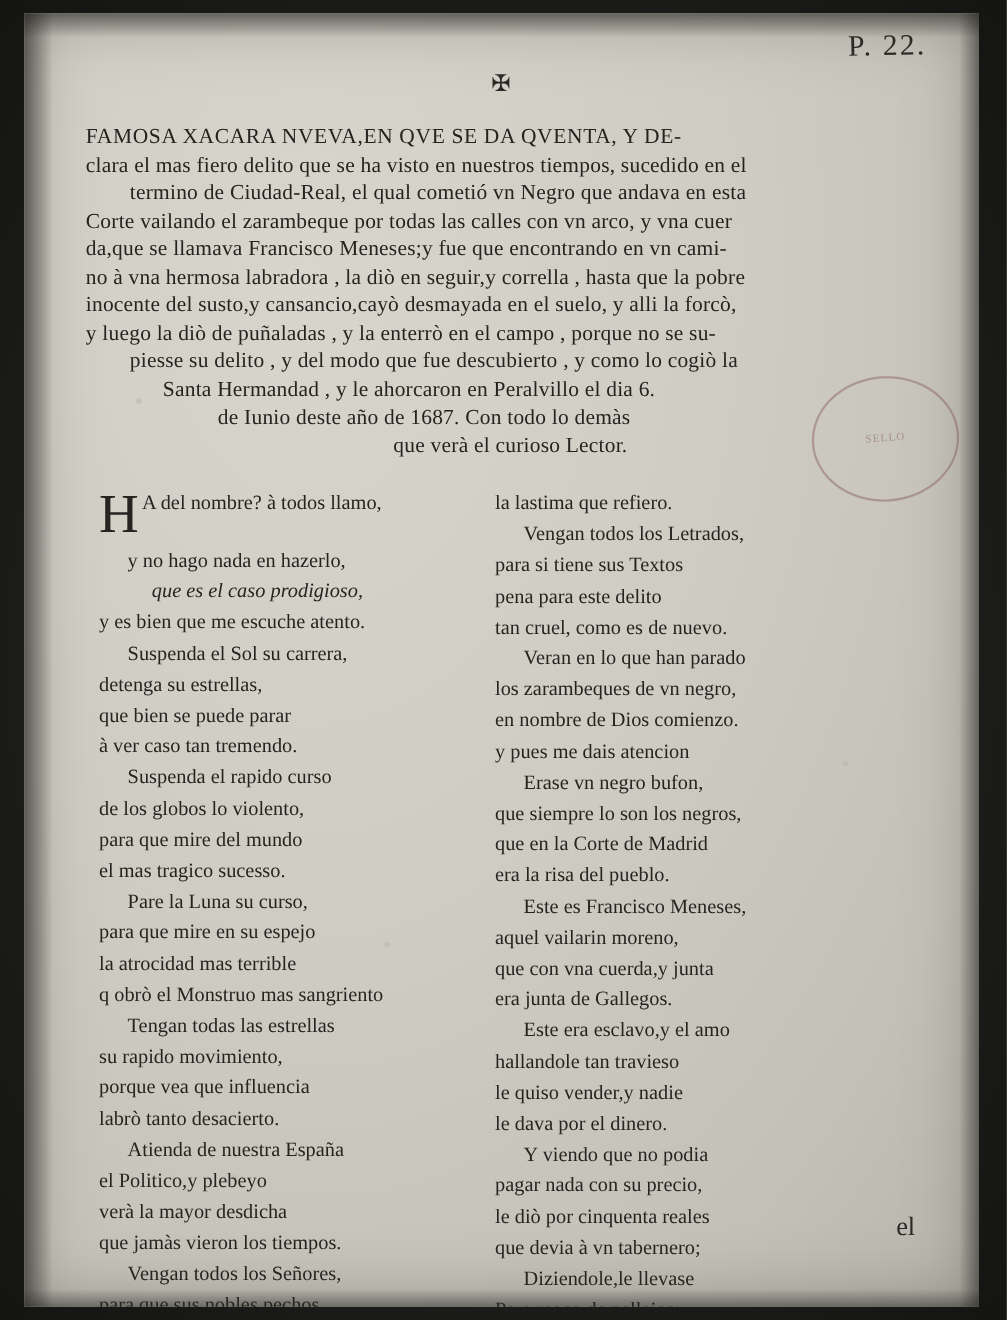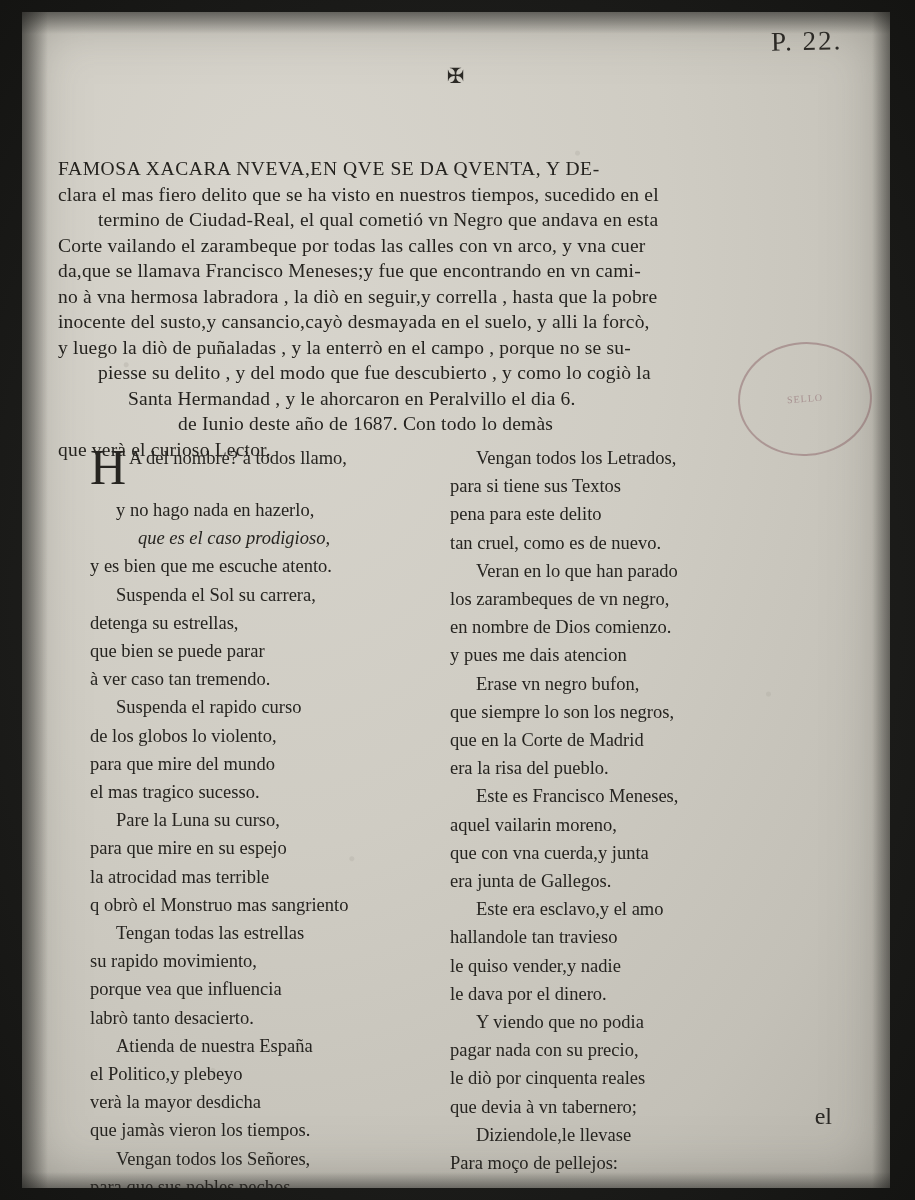--- a/index.html
+++ b/index.html
@@ -76,41 +76,41 @@
     position: absolute;
     left: 0; right: 0;
     top: 52px;
     text-align: center;
     font-size: 21px;
     color: #2b2925;
     letter-spacing: 1px;
   }
   .headline {
     position: absolute;
-    left: 36px;
+    left: 56px;
     right: 40px;
     top: 100px;
     font-size: 19.5px;
     line-height: 25.5px;
     text-align: justify;
     letter-spacing: 0.2px;
     color: #25231f;
-    margin-top: 44px;
   }
   .headline .l1 {
     font-size: 19.5px;
     letter-spacing: 0.6px;
     display: block;
     white-space: nowrap;
   }
   .headline .ln {
     display: block;
     white-space: nowrap;
   }
   .headline .center {
+    text-align: center;
     display: block;
     white-space: nowrap;
   }
   .headline .indent1 { padding-left: 40px; }
   .headline .indent2 { padding-left: 70px; }
   .headline .indent3 { padding-left: 120px; }
 
   .columns {
     position: absolute;
     top: 432px;
@@ -229,20 +229,21 @@
           <span class="v i1">Atienda de nuestra España</span>
           <span class="v">el Politico,y plebeyo</span>
           <span class="v">verà la mayor desdicha</span>
           <span class="v">que jamàs vieron los tiempos.</span>
           <span class="v i1">Vengan todos los Señores,</span>
           <span class="v">para que sus nobles pechos</span>
 
         </div>
 
         <div class="col right">
+          <span class="v">la lastima que refiero.</span>
           <span class="v i1">Vengan todos los Letrados,</span>
           <span class="v">para si tiene sus Textos</span>
           <span class="v">pena para este delito</span>
           <span class="v">tan cruel, como es de nuevo.</span>
           <span class="v i1">Veran en lo que han parado</span>
           <span class="v">los zarambeques de vn negro,</span>
           <span class="v">en nombre de Dios comienzo.</span>
           <span class="v">y pues me dais atencion</span>
           <span class="v i1">Erase vn negro bufon,</span>
           <span class="v">que siempre lo son los negros,</span>

